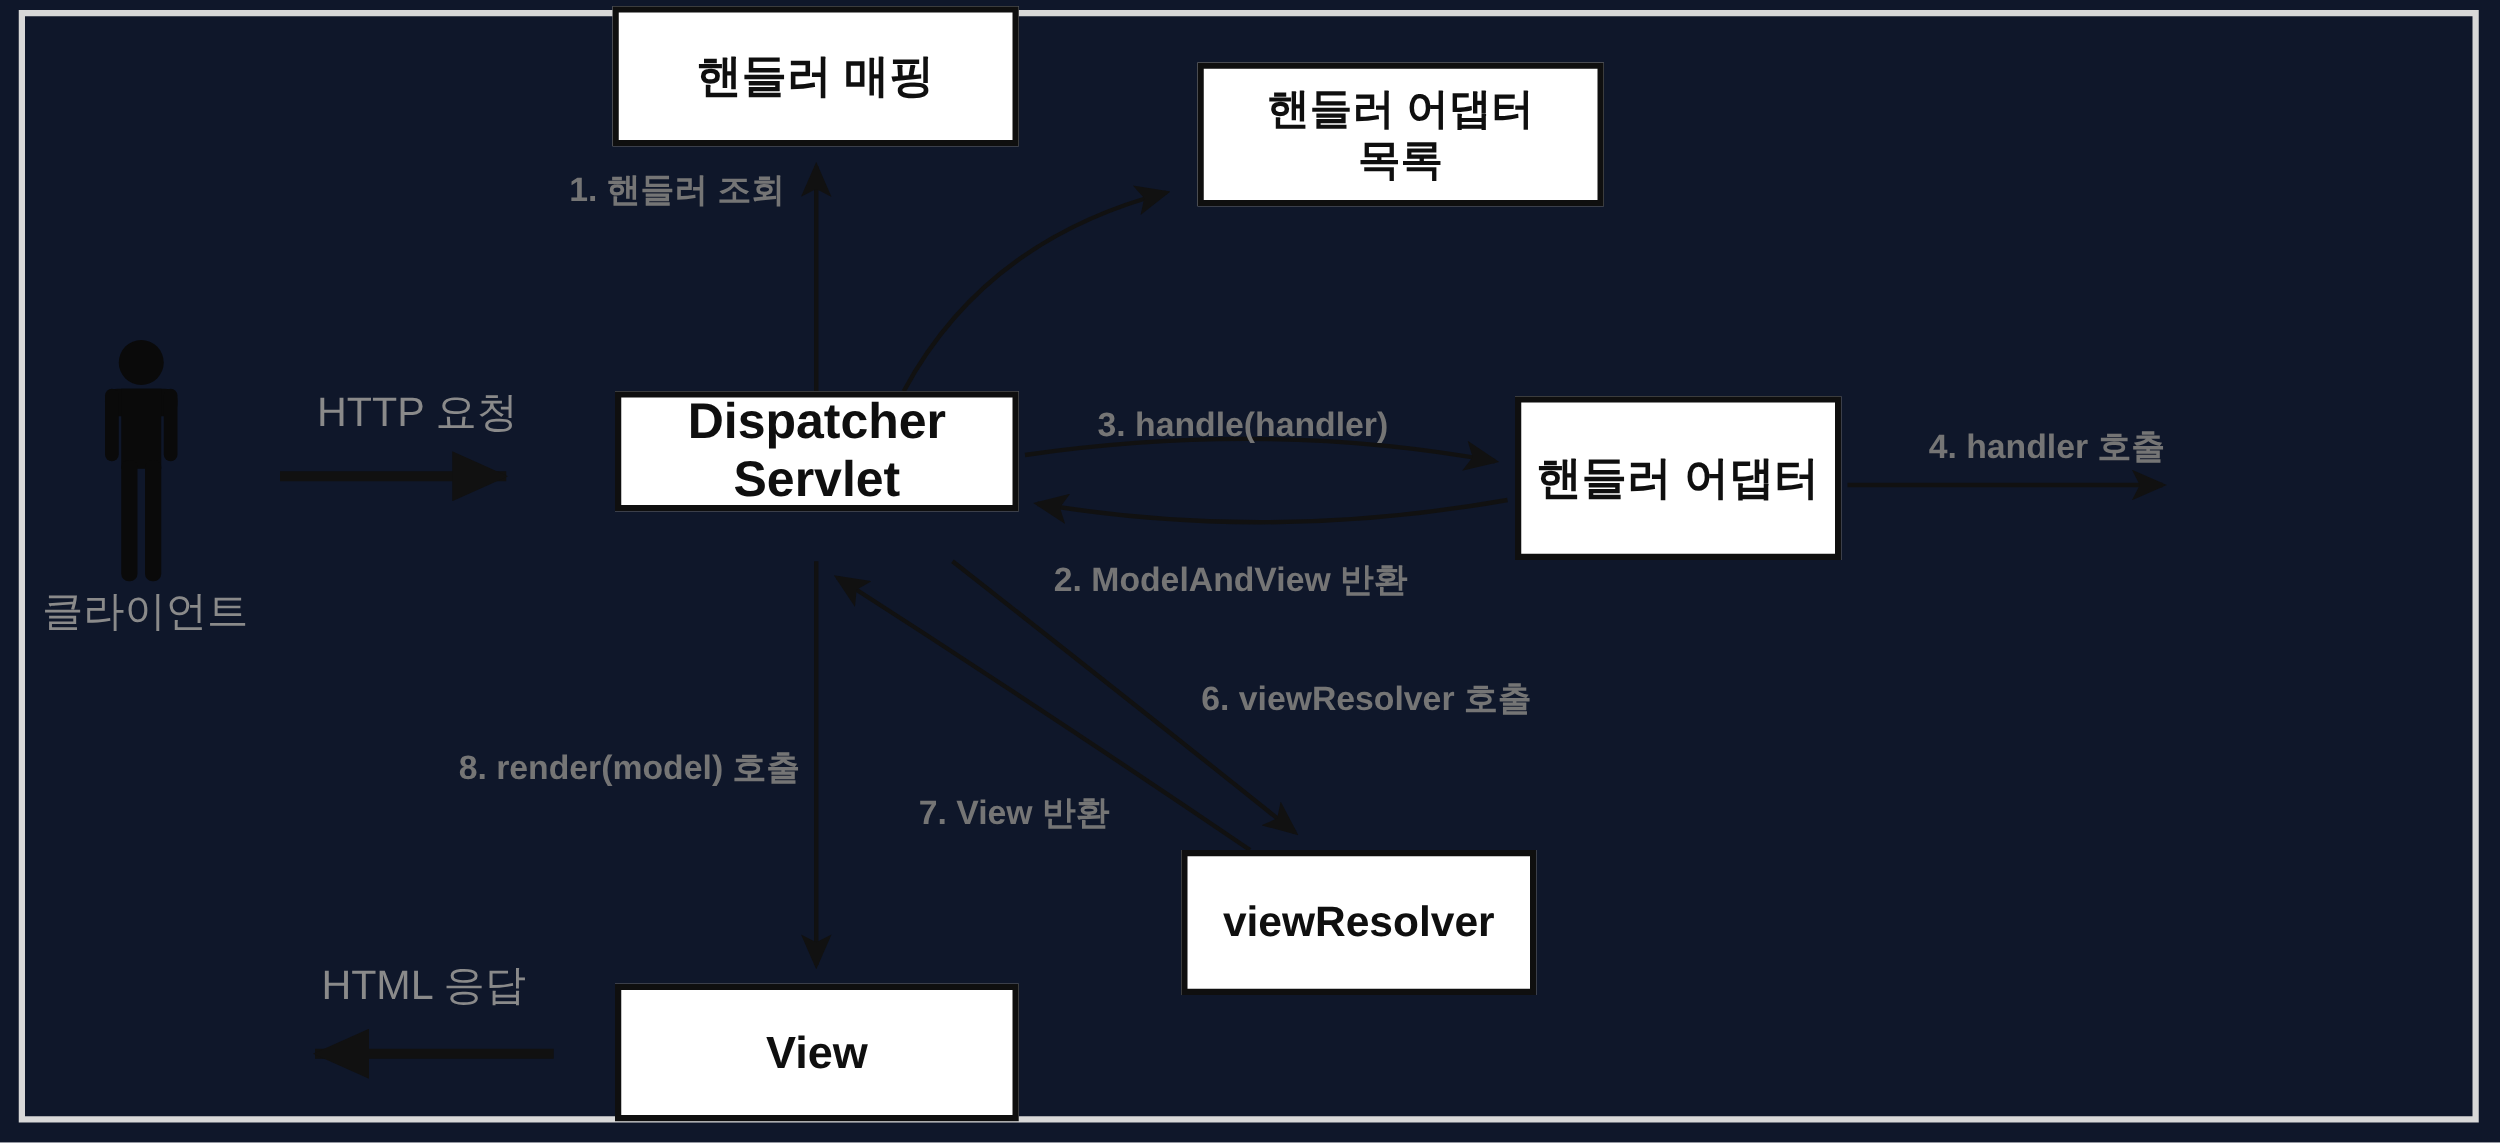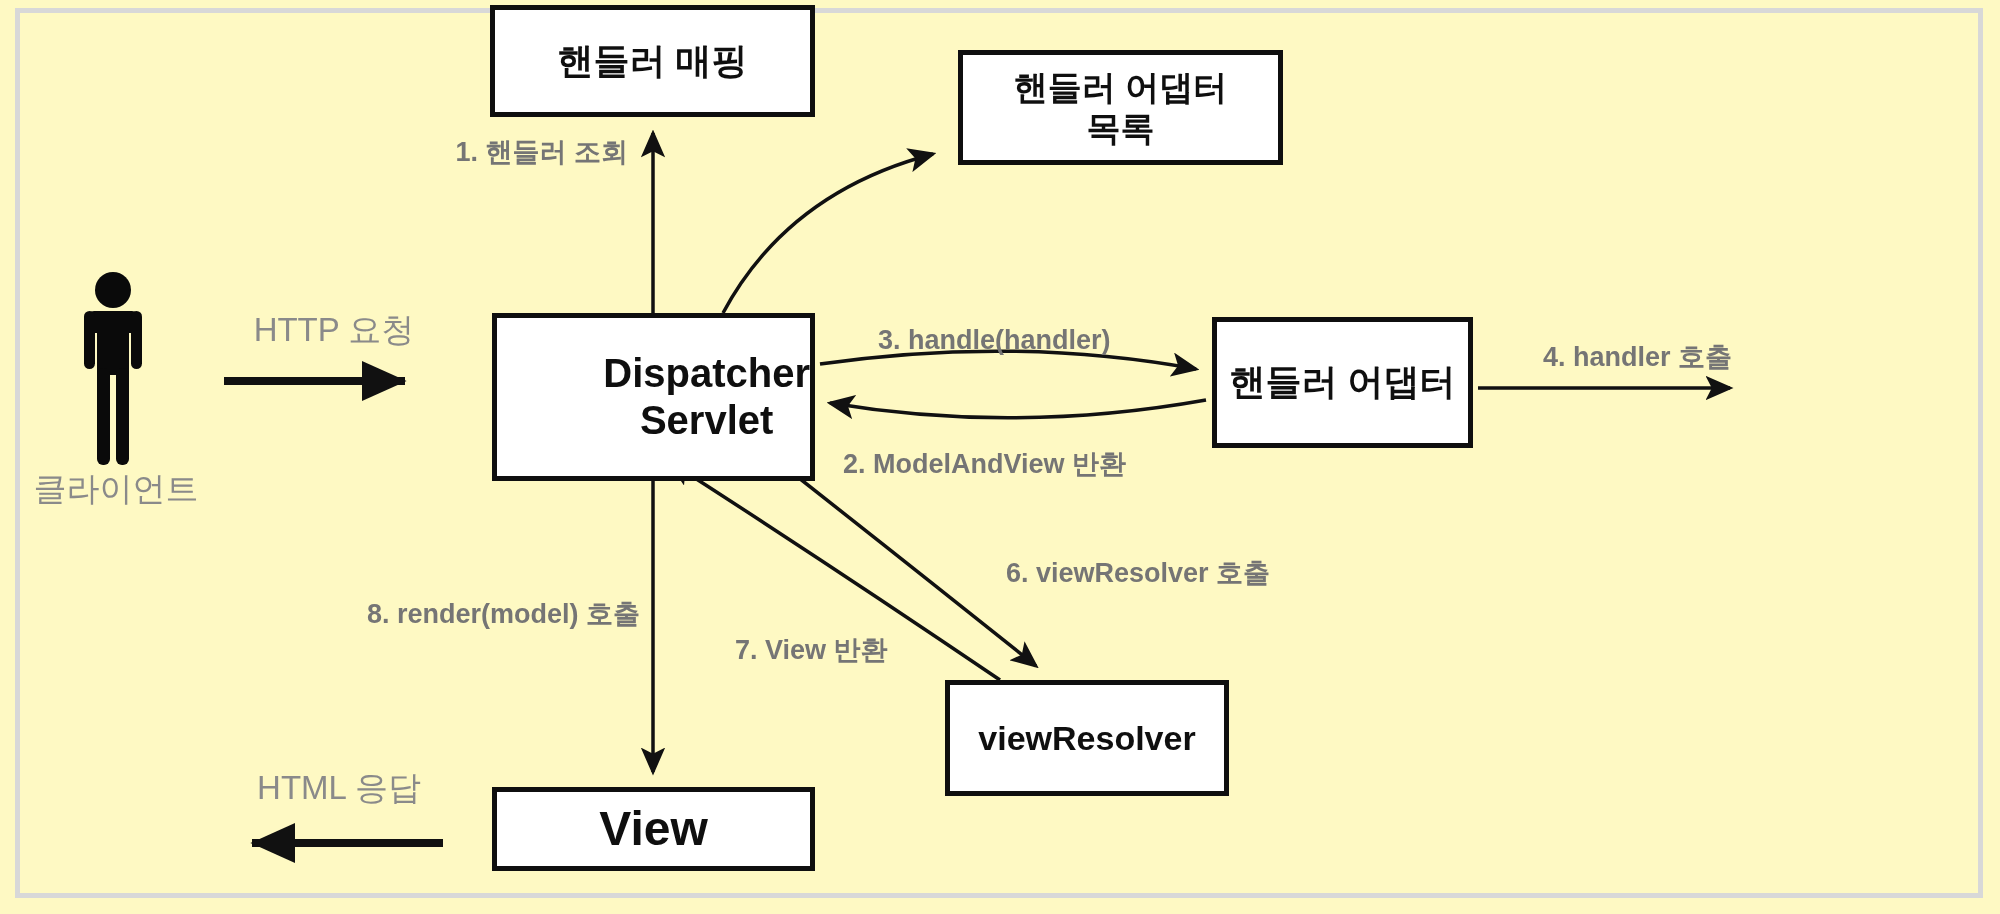--- a/index.html
+++ b/index.html
@@ -1,17 +1,17 @@
 <!DOCTYPE html>
 <html><head>
 <meta charset="utf-8">
 <style>
   html,body{margin:0;padding:0;background:#ffffff;}
   .canvas{
-    position:relative;width:2000px;height:914px;background:#fef9c3;overflow:hidden;
+    position:relative;width:2000px;height:914px;background:#0f172a;overflow:hidden;
     font-family:"Liberation Sans","DejaVu Sans",sans-serif;
   }
   .frame{
     position:absolute;left:15px;top:8px;width:1958px;height:880px;
     border:5px solid #d8d8d8;background:transparent;
   }
   .wires{position:absolute;left:0;top:0;}
   .box{
     position:absolute;background:#ffffff;border:5px solid #0f0f0f;
     display:flex;align-items:center;justify-content:center;text-align:center;
@@ -22,25 +22,25 @@
     position:absolute;color:#757575;font-weight:bold;font-size:27px;
     white-space:nowrap;line-height:1;
   }
   .sidelabel{
     position:absolute;color:#8a8a8a;font-weight:normal;font-size:33px;
     white-space:nowrap;line-height:1;text-align:center;
   }
   
   .b-mapping      {left:490px; top:5px;   width:325px;height:112px;font-size:36px;}
   .b-adapterlist  {left:958px; top:50px;  width:325px;height:115px;font-size:34px;}
-  .b-dispatcher   {left:492px; top:313px; width:323px;height:168px;font-size:40px;justify-content:flex-end;}
+  .b-dispatcher   {left:492px; top:313px; width:323px;height:96px;font-size:40px;}
   .b-adapter      {left:1212px;top:317px; width:261px;height:131px;font-size:36px;}
   .b-controller   {left:1748px;top:317px; width:237px;height:131px;font-size:33px;}
   .b-viewresolver {left:945px; top:680px; width:284px;height:116px; font-size:34px;}
-  .b-view         {left:492px; top:787px; width:323px;height:84px;font-size:48px;}
+  .b-view         {left:492px; top:787px; width:323px;height:110px;font-size:36px;}
 </style>
 </head>
 <body>
 
 <div class="canvas">
 
   <div class="frame"></div>
 
   <svg class="wires" width="2000" height="914" viewBox="0 0 2000 914">
     <defs>
@@ -93,21 +93,21 @@
     <span>viewResolver</span>
   </div>
   <div class="box b-view">
     <span>View</span>
   </div>
 
   <div class="steplabel" style="left:410px;top:139px;width:218px;text-align:right;">1. 핸들러 조회</div>
   <div class="steplabel" style="left:878px;top:327px;">3. handle(handler)</div>
   <div class="steplabel" style="left:1500px;top:344px;width:232px;text-align:right;">4. handler 호출</div>
   <div class="steplabel" style="left:843px;top:451px;">2. ModelAndView 반환</div>
-  <div class="steplabel" style="left:961px;top:560px;margin-left:45px;">6. viewResolver 호출</div>
+  <div class="steplabel" style="left:961px;top:546px;">6. viewResolver 호출</div>
   <div class="steplabel" style="left:735px;top:637px;">7. View 반환</div>
   <div class="steplabel" style="left:298px;top:601px;width:342px;text-align:right;">8. render(model) 호출</div>
 
   <div class="sidelabel" style="left:233px;top:313px;width:202px;">HTTP 요청</div>
   <div class="sidelabel" style="left:236px;top:771px;width:206px;">HTML 응답</div>
   <div class="sidelabel" style="left:18px;top:472px;width:196px;">클라이언트</div>
 
 </div>
 
 </body></html>

